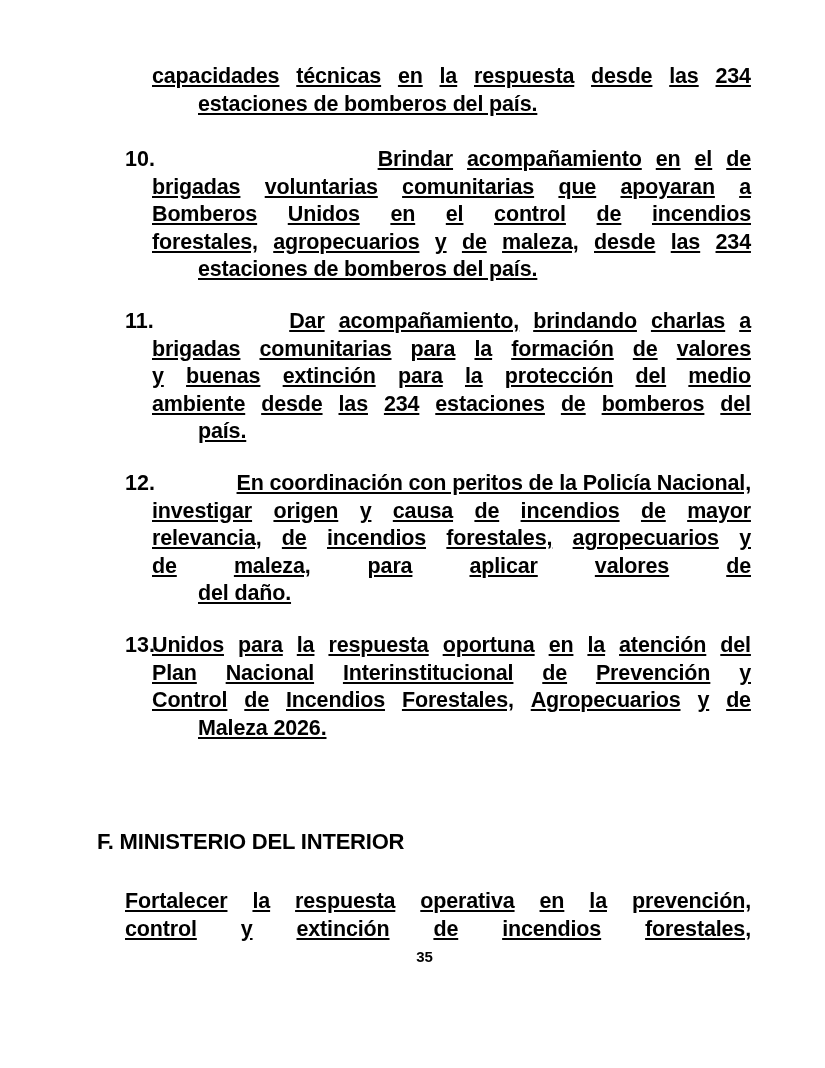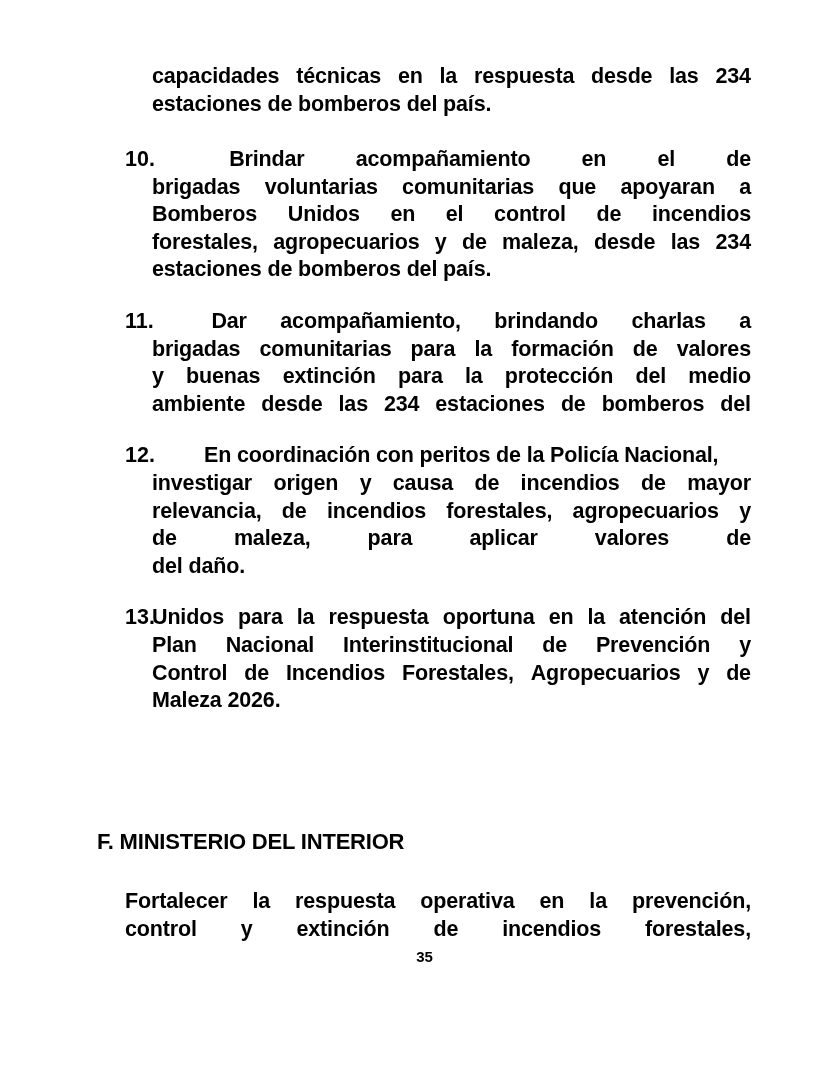--- a/index.html
+++ b/index.html
@@ -73,30 +73,32 @@
     font-size: 21.5px;
     font-weight: bold;
     line-height: 27.6px;
     text-align: justify;
     text-justify: inter-word;
     letter-spacing: -0.15px;
   }
 
   
   .num-item.wide-gap .num-body > .l1 { text-indent: 26px; align-items: flex-end; }
-  .num-item.narrow-gap .num-body > .l1 { text-indent: 14px; }
+  .num-item.narrow-gap .num-body > .l1 { text-indent: 14px; justify-content: flex-end; }
 
   
   .jline {
     display: flex;
     justify-content: space-between;
     white-space: pre;
+    text-decoration: underline;
   }
   .jline.last {
     justify-content: flex-start;
+    margin-left: 46px;
   }
   .jline > span { white-space: pre; }
 
   
   .section-heading {
     position: absolute;
     left: 97px;
     top: 828px;
     font-size: 22px;
     font-weight: bold;
@@ -151,20 +153,21 @@
         </div>
       </div>
 
       <div class="num-item narrow-gap">
         <span class="num-marker">11.</span>
         <div class="num-body">
           <div class="jline l1"><span style="display: inline-block; width: 26px;"></span><span>Dar</span><span>acompañamiento,</span><span>brindando</span><span>charlas</span><span>a</span></div>
           <div class="jline"><span>brigadas</span><span>comunitarias</span><span>para</span><span>la</span><span>formación</span><span>de</span><span>valores</span></div>
           <div class="jline"><span>y</span><span>buenas</span><span>extinción</span><span>para</span><span>la</span><span>protección</span><span>del</span><span>medio</span></div>
           <div class="jline"><span>ambiente</span><span>desde</span><span>las</span><span>234</span><span>estaciones</span><span>de</span><span>bomberos</span><span>del</span></div>
+          <div class="jline last">país.</div>
         </div>
       </div>
 
       <div class="num-item wide-gap">
         <span class="num-marker">12.</span>
         <div class="num-body">
           <div class="jline l1 last"><span style="display: inline-block; width: 26px;"></span><span>En coordinación con peritos de la Policía Nacional,</span></div>
           <div class="jline"><span>investigar</span><span>origen</span><span>y</span><span>causa</span><span>de</span><span>incendios</span><span>de</span><span>mayor</span></div>
           <div class="jline"><span>relevancia,</span><span>de</span><span>incendios</span><span>forestales,</span><span>agropecuarios</span><span>y</span></div>
           <div class="jline"><span>de</span><span>maleza,</span><span>para</span><span>aplicar</span><span>valores</span><span>de</span></div>

